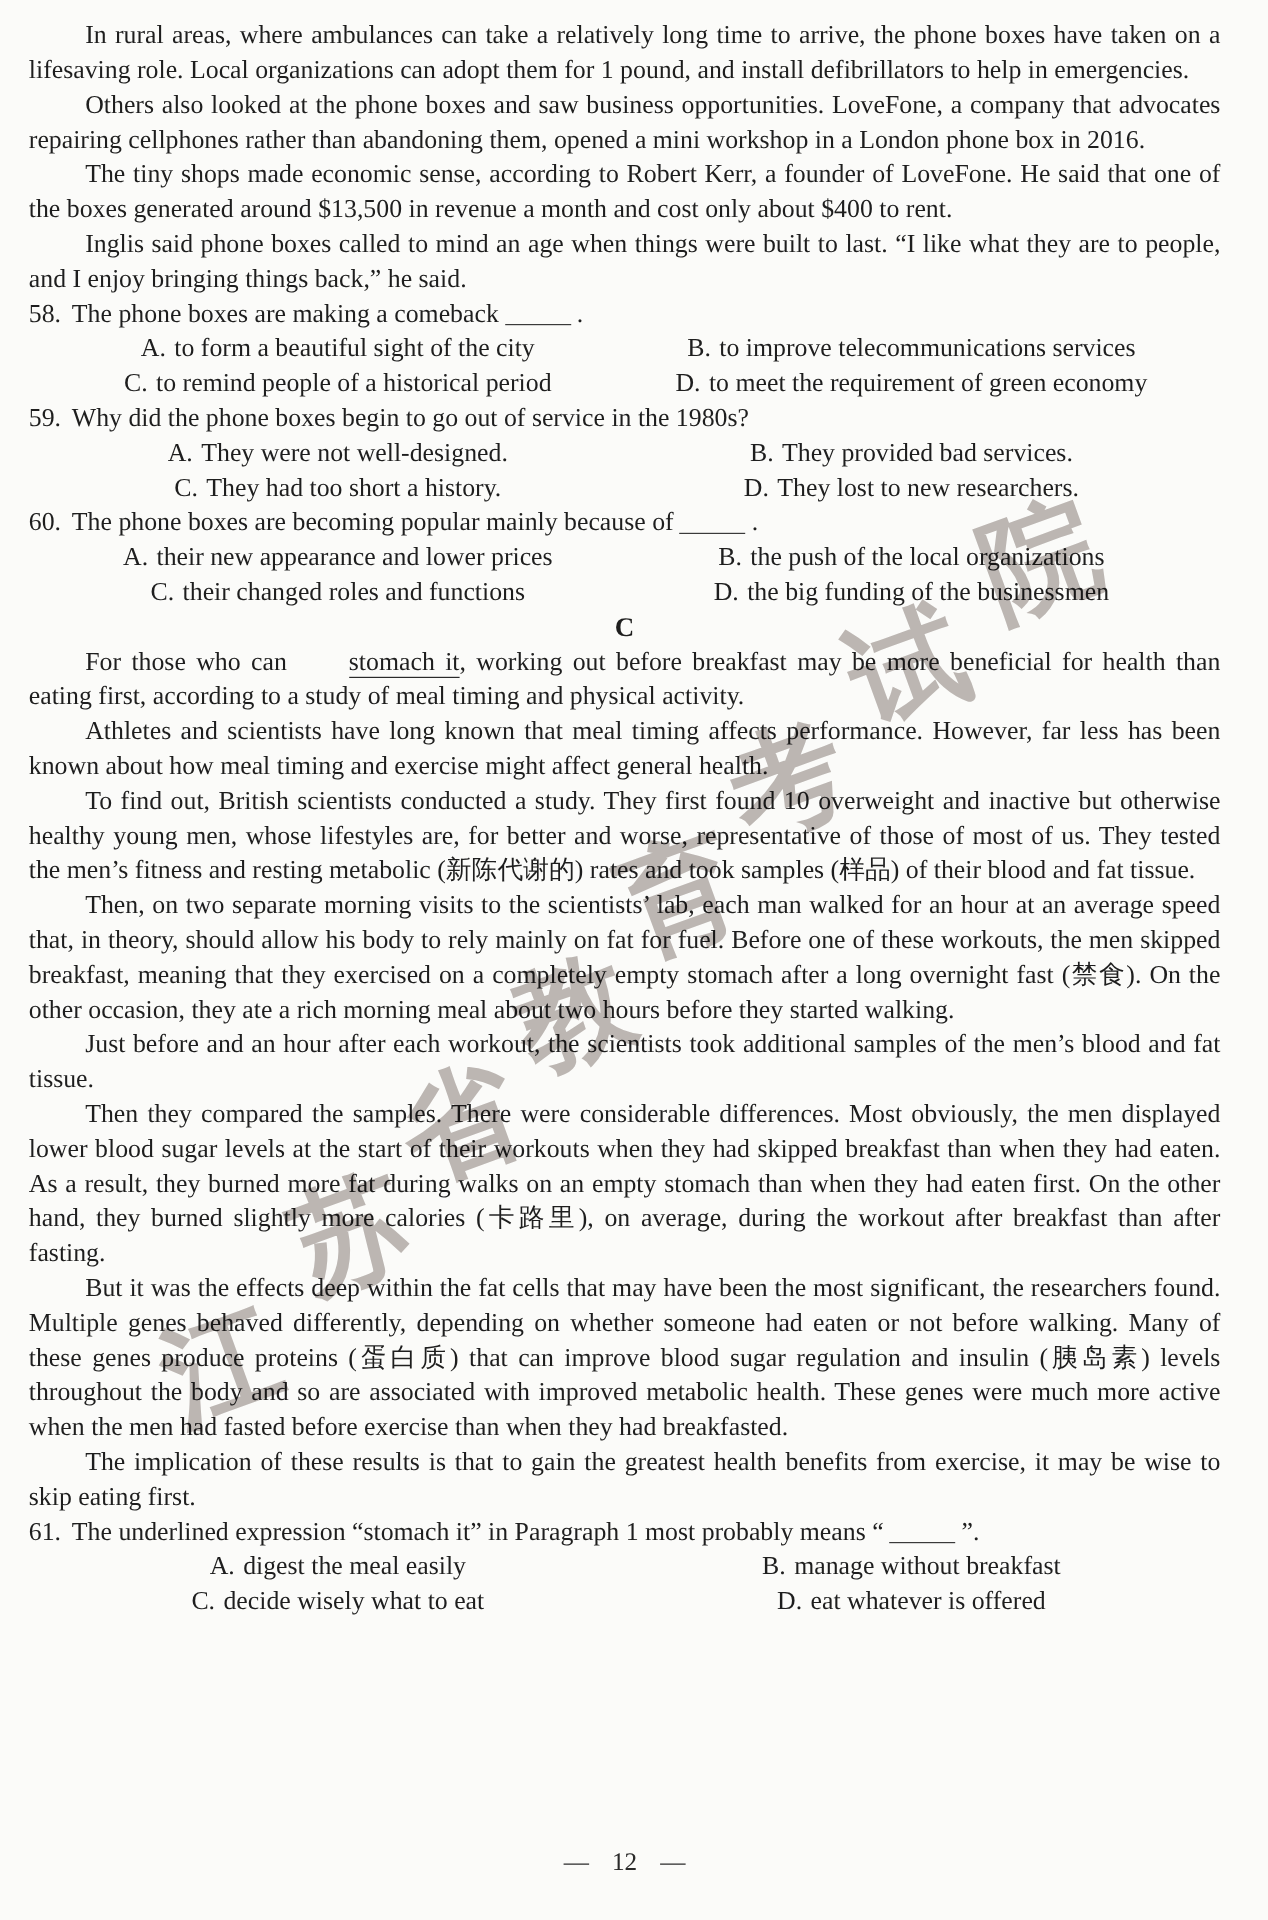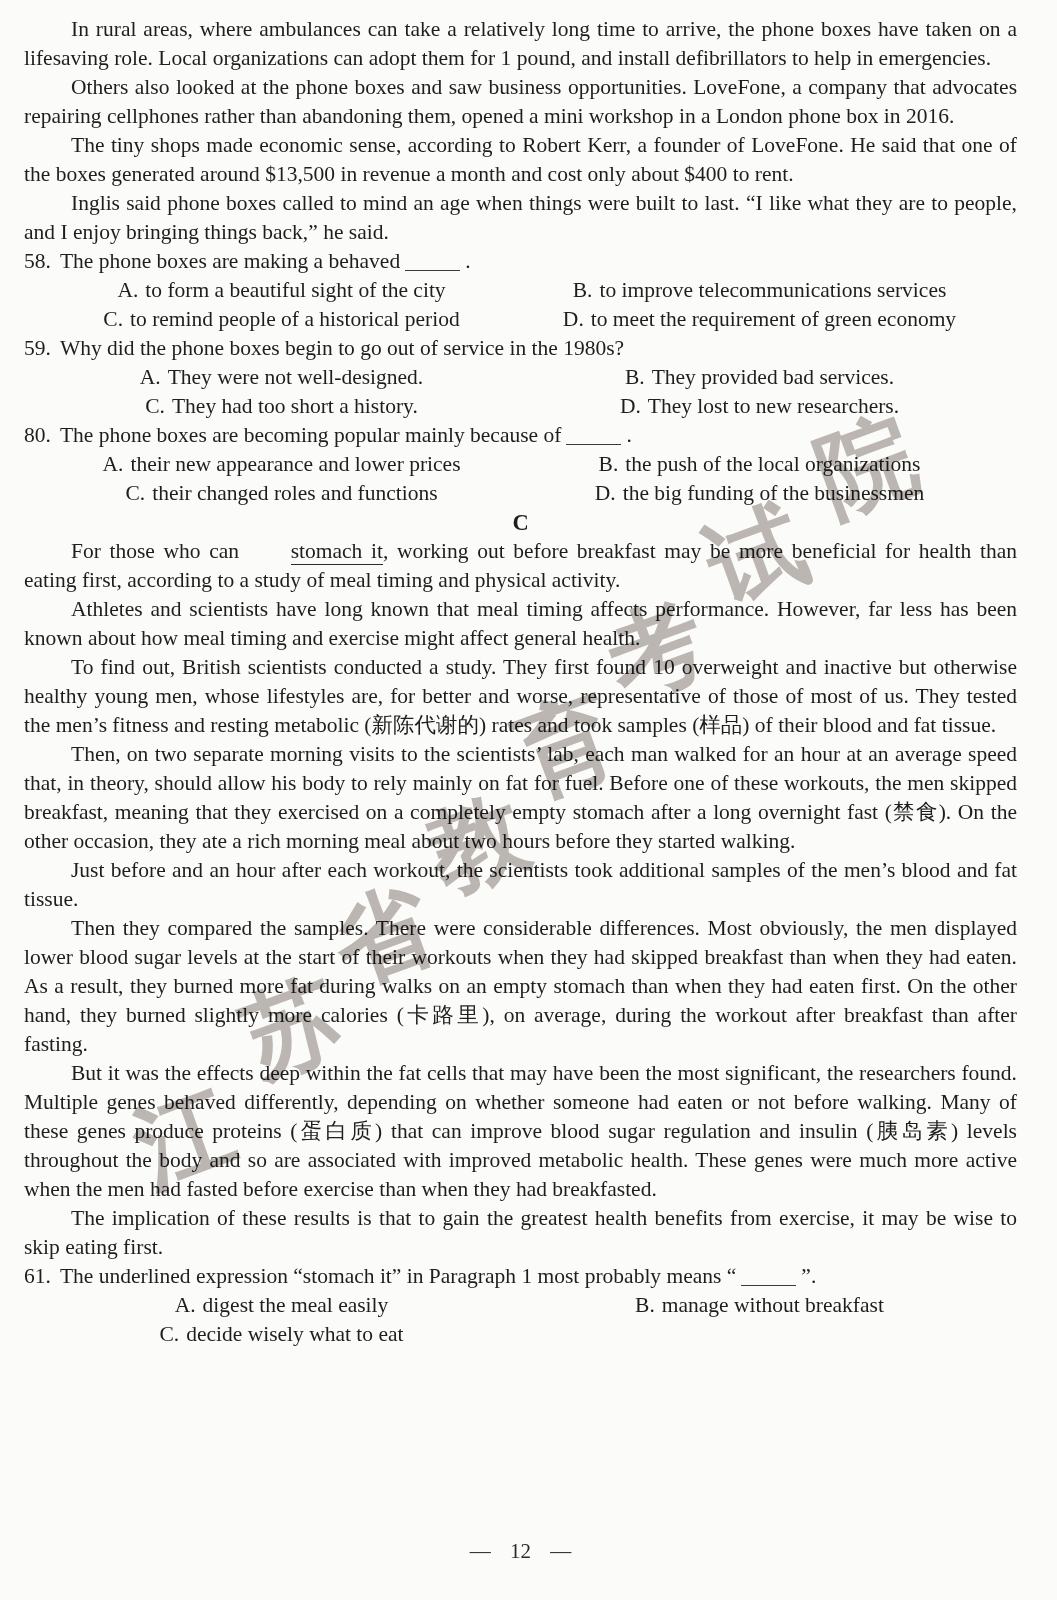--- a/index.html
+++ b/index.html
@@ -109,41 +109,41 @@
   </div>
 
   <div class="content">
 
     <p class="para">In rural areas, where ambulances can take a relatively long time to arrive, the phone boxes have taken on a lifesaving role. Local organizations can adopt them for 1 pound, and install defibrillators to help in emergencies.</p>
     <p class="para">Others also looked at the phone boxes and saw business opportunities. LoveFone, a company that advocates repairing cellphones rather than abandoning them, opened a mini workshop in a London phone box in 2016.</p>
     <p class="para">The tiny shops made economic sense, according to Robert Kerr, a founder of LoveFone. He said that one of the boxes generated around $13,500 in revenue a month and cost only about $400 to rent.</p>
     <p class="para">Inglis said phone boxes called to mind an age when things were built to last. “I like what they are to people, and I enjoy bringing things back,” he said.</p>
 
     <div class="question">
-      <p class="stem"><span class="qnum">58.</span><span>The phone boxes are making a behaved</span><span class="blank"></span><span>.</span></p>
+      <p class="stem"><span class="qnum">58.</span><span>The phone boxes are making a comeback</span><span class="blank"></span><span>.</span></p>
       <div class="opt-grid">
         <p class="opt"><span class="lbl">A.</span><span>to form a beautiful sight of the city</span></p>
         <p class="opt"><span class="lbl">B.</span><span>to improve telecommunications services</span></p>
         <p class="opt"><span class="lbl">C.</span><span>to remind people of a historical period</span></p>
         <p class="opt"><span class="lbl">D.</span><span>to meet the requirement of green economy</span></p>
       </div>
     </div>
 
     <div class="question">
       <p class="stem"><span class="qnum">59.</span><span>Why did the phone boxes begin to go out of service in the 1980s?</span></p>
       <div class="opt-grid">
         <p class="opt"><span class="lbl">A.</span><span>They were not well-designed.</span></p>
         <p class="opt"><span class="lbl">B.</span><span>They provided bad services.</span></p>
         <p class="opt"><span class="lbl">C.</span><span>They had too short a history.</span></p>
         <p class="opt"><span class="lbl">D.</span><span>They lost to new researchers.</span></p>
       </div>
     </div>
 
     <div class="question">
-      <p class="stem"><span class="qnum">80.</span><span>The phone boxes are becoming popular mainly because of</span><span class="blank"></span><span>.</span></p>
+      <p class="stem"><span class="qnum">60.</span><span>The phone boxes are becoming popular mainly because of</span><span class="blank"></span><span>.</span></p>
       <div class="opt-grid">
         <p class="opt"><span class="lbl">A.</span><span>their new appearance and lower prices</span></p>
         <p class="opt"><span class="lbl">B.</span><span>the push of the local organizations</span></p>
         <p class="opt"><span class="lbl">C.</span><span>their changed roles and functions</span></p>
         <p class="opt"><span class="lbl">D.</span><span>the big funding of the businessmen</span></p>
       </div>
     </div>
 
     <p class="sec-heading">C</p>
 
@@ -155,20 +155,21 @@
     <p class="para">Then they compared the samples. There were considerable differences. Most obviously, the men displayed lower blood sugar levels at the start of their workouts when they had skipped breakfast than when they had eaten. As a result, they burned more fat during walks on an empty stomach than when they had eaten first. On the other hand, they burned slightly more calories (卡路里), on average, during the workout after breakfast than after fasting.</p>
     <p class="para">But it was the effects deep within the fat cells that may have been the most significant, the researchers found. Multiple genes behaved differently, depending on whether someone had eaten or not before walking. Many of these genes produce proteins (蛋白质) that can improve blood sugar regulation and insulin (胰岛素) levels throughout the body and so are associated with improved metabolic health. These genes were much more active when the men had fasted before exercise than when they had breakfasted.</p>
     <p class="para">The implication of these results is that to gain the greatest health benefits from exercise, it may be wise to skip eating first.</p>
 
     <div class="question">
       <p class="stem"><span class="qnum">61.</span><span>The underlined expression “stomach it” in Paragraph 1 most probably means “</span><span class="blank"></span><span>”.</span></p>
       <div class="opt-grid">
         <p class="opt"><span class="lbl">A.</span><span>digest the meal easily</span></p>
         <p class="opt"><span class="lbl">B.</span><span>manage without breakfast</span></p>
         <p class="opt"><span class="lbl">C.</span><span>decide wisely what to eat</span></p>
+        <p class="opt"><span class="lbl">D.</span><span>eat whatever is offered</span></p>
       </div>
     </div>
 
   </div>
 
   <div class="footer">
     <span>— 12 —</span>
   </div>
 
 </div>

